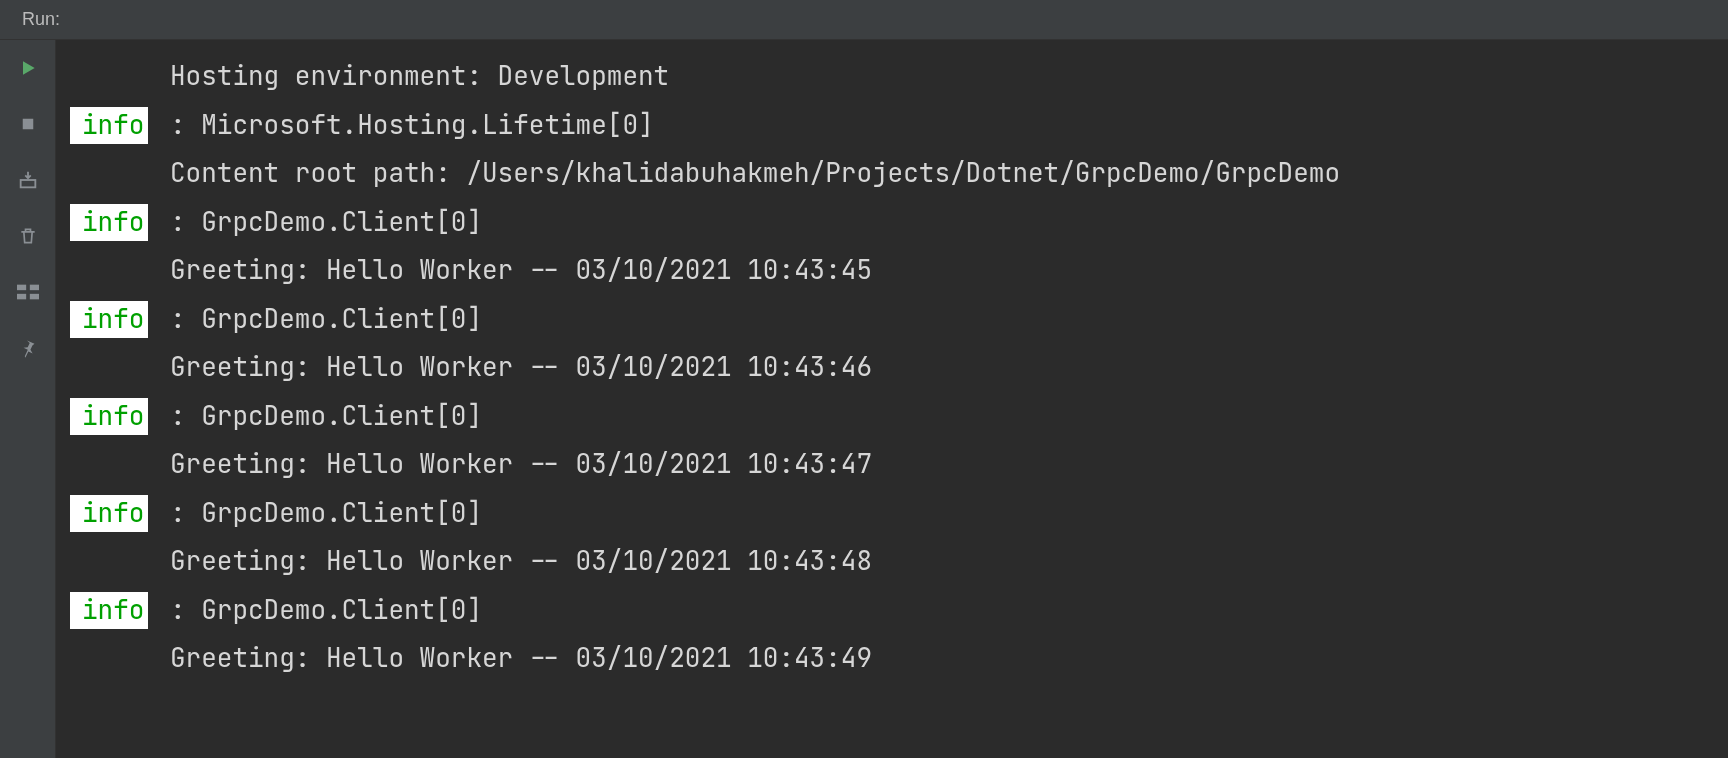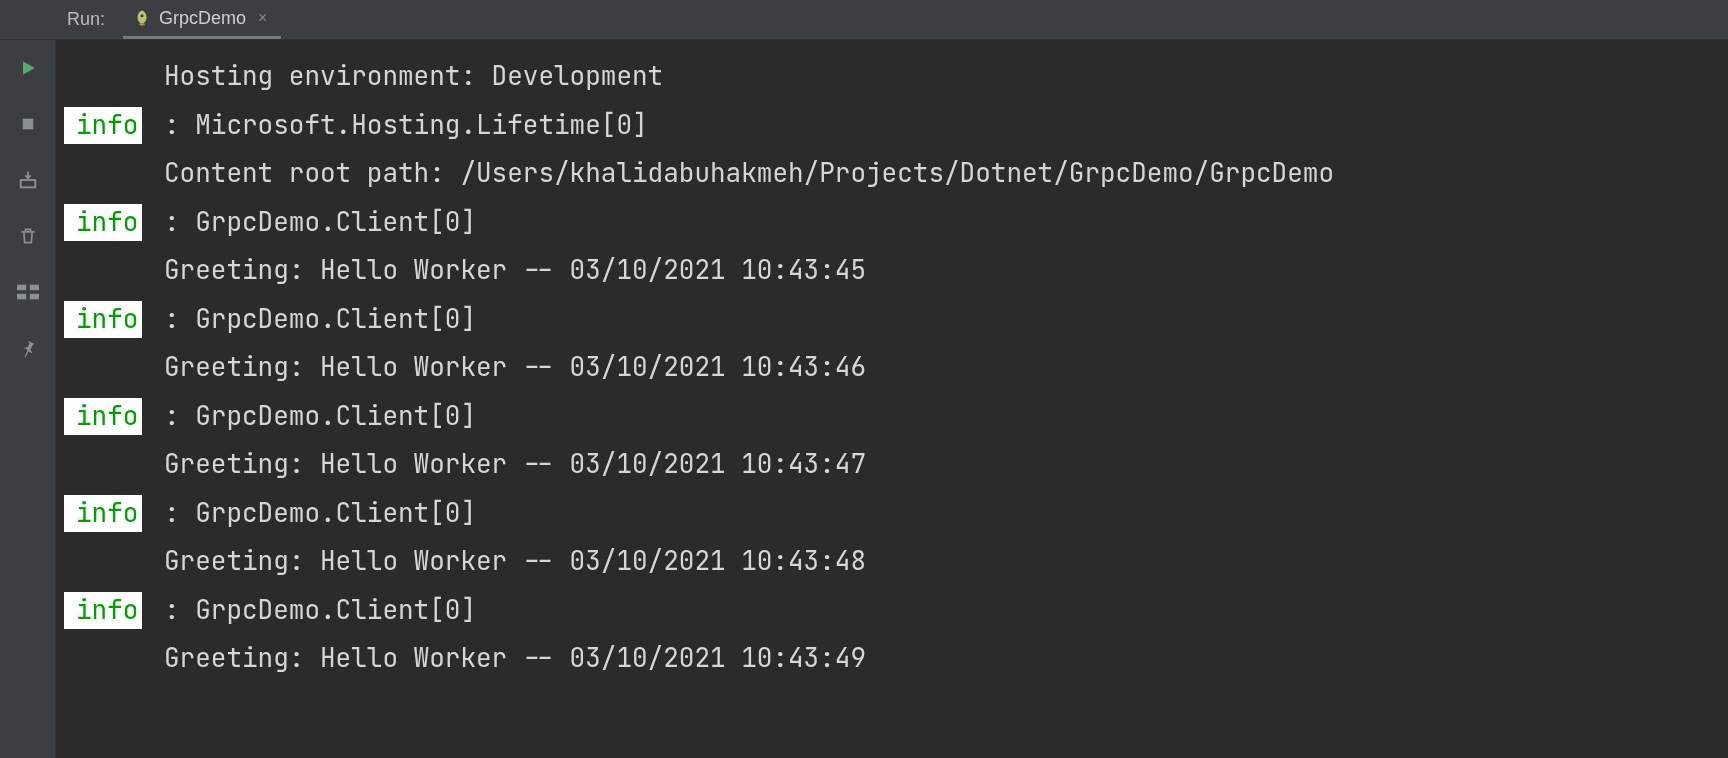--- a/index.html
+++ b/index.html
@@ -18,21 +18,20 @@
       align-items: center;
       background: #3c3f41;
       height: 40px;
       border-bottom: 1px solid #323232;
       font-family: -apple-system, BlinkMacSystemFont, "Segoe UI", sans-serif;
       font-size: 18px;
     }
     .run-label {
       padding: 0 18px 0 22px;
       color: #bbbbbb;
-      margin-left: 45px;
     }
     .tab {
       display: flex;
       align-items: center;
       gap: 8px;
       padding: 0 10px;
       height: 100%;
       border-bottom: 3px solid #747a80;
       color: #cfcfcf;
     }
@@ -65,20 +64,21 @@
     .tool-btn svg { display: block; }
     .console {
       flex: 1;
       background: #2b2b2b;
       padding: 12px 0 12px 8px;
       overflow: auto;
       font-size: 26px;
       line-height: 48.5px;
       white-space: pre;
       color: #d6d6d6;
+      margin-left: 6px;
     }
     .line { display: flex; }
     .prefix {
       display: inline-block;
       width: 100px;
       flex-shrink: 0;
     }
     .badge {
       background: #ffffff;
       color: #00a000;
@@ -86,31 +86,20 @@
       display: inline;
       font-weight: normal;
     }
     .txt { color: #d6d6d6; }
   </style>
 </head>
 <body>
 
 <div class="header">
   <span class="run-label">Run:</span>
-  <div class="tab">
-    <span class="tab-icon">
-      <svg width="18" height="18" viewBox="0 0 24 24">
-        <path fill="#b9c468" d="M12 2c3 1 6 4 6 9 0 3-1 5-2 6l-2 2h-4l-2-2c-1-1-2-3-2-6 0-5 3-8 6-9z"></path>
-        <circle cx="12" cy="9" r="2" fill="#3c3f41"></circle>
-        <path fill="#d08a4a" d="M9 19l-1 3 2-1 2 2 2-2 2 1-1-3z"></path>
-      </svg>
-    </span>
-    <span>GrpcDemo</span>
-    <span class="tab-close">×</span>
-  </div>
 </div>
 
 <div class="main">
   <div class="toolbar">
     <div class="tool-btn">
       <svg width="20" height="20" viewBox="0 0 24 24">
           <path fill="#59a869" d="M6 4l14 8-14 8z"></path>
         </svg>
     </div>
     <div class="tool-btn">

